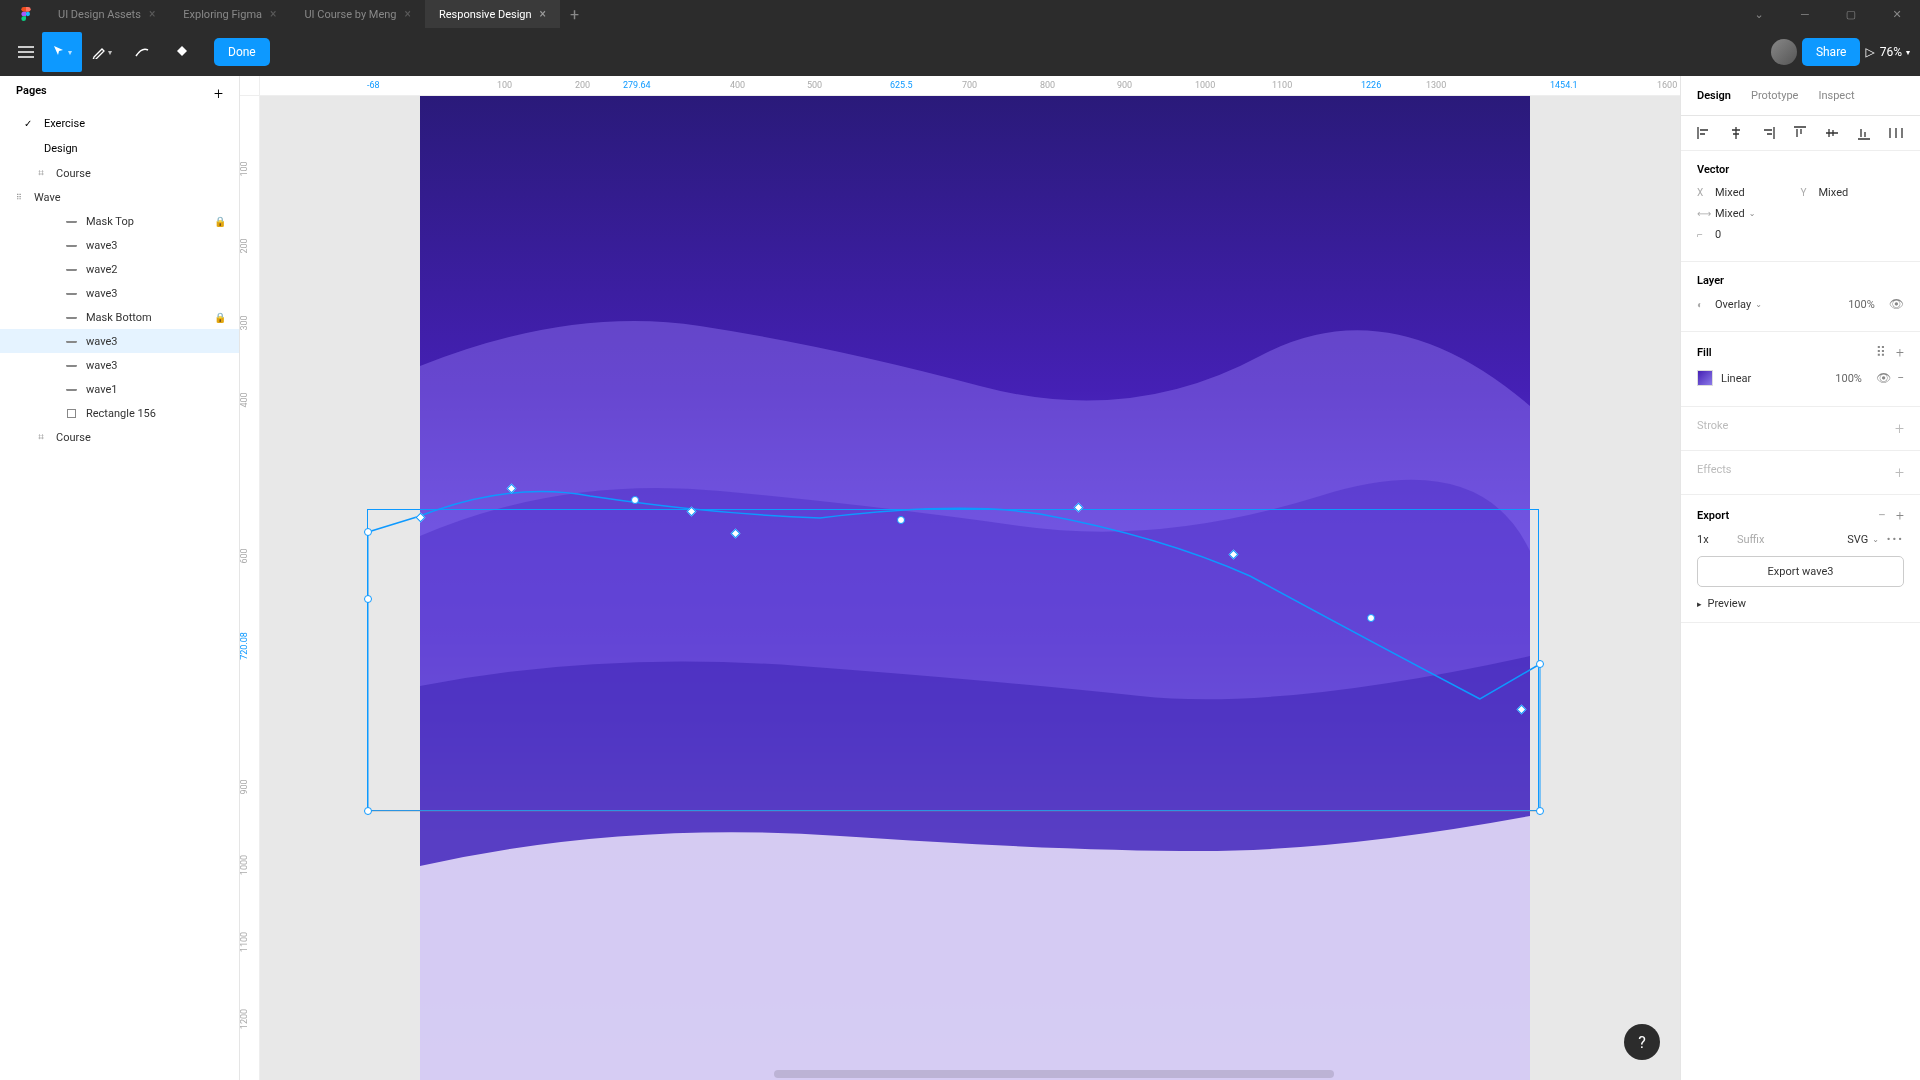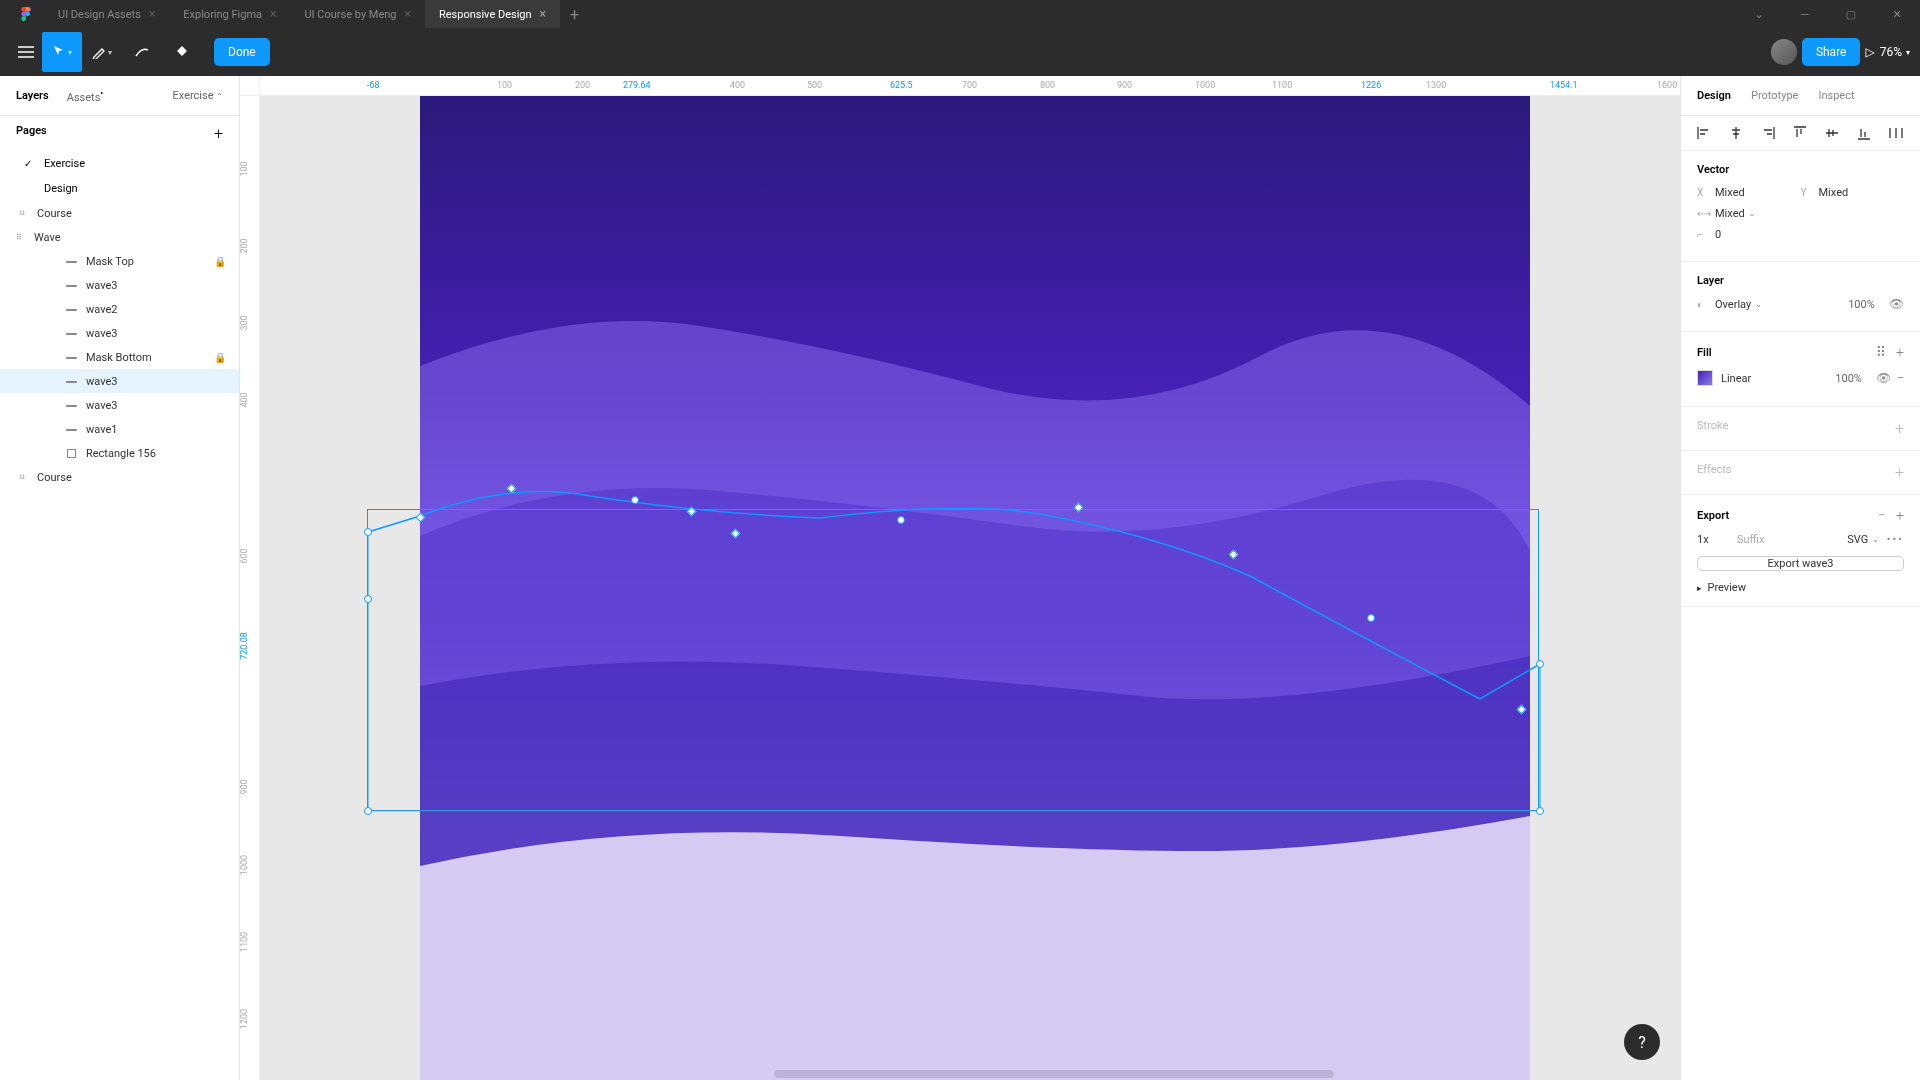--- a/index.html
+++ b/index.html
@@ -37,21 +37,21 @@
 .panel-tab.right { margin-left: auto; margin-right: 0; }
 .pages-header { display: flex; align-items: flex-start; padding: 8px 16px; font-size: 11px; color: #000; font-weight: 600; }
 .pages-header .plus { margin-left: auto; color: #000; cursor: pointer; font-size: 16px; font-weight: 300; }
 .page-item { display: flex; align-items: center; padding: 6px 16px 6px 24px; font-size: 11px; color: #000; cursor: pointer; }
 .page-item .check { margin-right: 10px; font-size: 10px; width: 10px; }
 .page-item.indent { padding-left: 44px; }
 .layers-list { flex: 1; overflow: auto; font-size: 11px; }
 .layer-item { display: flex; align-items: center; padding: 5px 12px; color: #333; cursor: pointer; }
 .layer-item.selected { background: #e5f3ff; }
 .layer-icon { width: 14px; height: 14px; margin-right: 8px; display: inline-flex; align-items: center; justify-content: center; font-size: 10px; color: #888; }
-.layer-indent-1 { padding-left: 15px; }
+.layer-indent-1 { padding-left: 34px; }
 .layer-indent-2 { }
 .layer-indent-3 { padding-left: 64px; }
 .lock-icon { margin-left: auto; font-size: 10px; color: #888; }
 .frame-ico::before { content: "⌗"; }
 .comp-ico::before { content: "⠿"; font-size: 8px; }
 .vec-ico { width: 11px; height: 3px; border-bottom: 2px solid #888; border-radius: 2px; }
 .rect-ico { width: 9px; height: 9px; border: 1px solid #888; }
 
 .canvas-area { flex: 1; position: relative; background: #f5f5f5; overflow: hidden; }
 .ruler-h { position: absolute; top: 0; left: 20px; right: 0; height: 20px; background: #fff; border-bottom: 1px solid #eee; font-size: 9px; color: #aaa; }
@@ -86,21 +86,21 @@
 .fill-swatch { width: 16px; height: 16px; background: linear-gradient(135deg,#4520b5,#8b7ae8); border: 1px solid #ddd; margin-right: 8px; }
 .pct { margin-left: auto; margin-right: 8px; }
 .eye-ico, .minus-ico { color: #888; cursor: pointer; margin-left: 6px; font-size: 12px; }
 .placeholder { color: #bbb; cursor: pointer; display: flex; align-items: flex-start; }
 .placeholder .plus { margin-left: auto; font-size: 16px; font-weight: 300; }
 .export-row { display: flex; align-items: center; margin-bottom: 10px; }
 .export-field { border: none; background: transparent; font-size: 11px; color: #333; width: 40px; }
 .export-suffix { flex: 1; color: #aaa; }
 .export-fmt { display: flex; align-items: center; color: #333; margin-right: 8px; }
 .export-dots { letter-spacing: 2px; color: #888; cursor: pointer; }
-.export-btn { width: 100%; border: 1px solid #ccc; background: #fff; border-radius: 5px; font-size: 11px; cursor: pointer; color: #333; }
+.export-btn { width: 100%; padding: 8px; border: 1px solid #ccc; background: #fff; border-radius: 5px; font-size: 11px; cursor: pointer; color: #333; }
 .preview-row { display: flex; align-items: center; margin-top: 10px; color: #333; cursor: pointer; }
 .preview-row::before { content: "▸"; margin-right: 6px; font-size: 9px; }
 
 .help-btn { position: fixed; bottom: 20px; right: 260px; width: 36px; height: 36px; border-radius: 50%; background: #2c2c2c; color: #fff; display: flex; align-items: center; justify-content: center; font-size: 16px; cursor: pointer; }
 .scrollbar-track { position: absolute; bottom: 2px; left: 50%; width: 560px; height: 8px; background: rgba(0,0,0,0.12); border-radius: 4px; transform: translateX(-35%); }
 </style>
 </head>
 <body>
 
 <div class="tabs-bar">
@@ -173,25 +173,20 @@
     <span class="play-icon">▷</span>
     <span class="zoom">
         <span>76%</span> 
         <span style="font-size:8px;margin-left:4px">▾</span>
       </span>
   </div>
 </div>
 
 <div class="main-area">
   <div class="left-panel">
-    <div class="panel-tabs">
-      <span class="panel-tab active">Layers</span>
-      <span class="panel-tab"><span>Assets</span><sup>•</sup></span>
-      <span class="panel-tab right"><span>Exercise</span> <span style="font-size:8px">⌃</span></span>
-    </div>
     <div class="pages-header">
       <span>Pages</span>
       <span class="plus">+</span>
     </div>
     <div class="page-item">
         <span class="check">✓</span>
         <span>Exercise</span>
       </div>
     <div class="page-item indent">
         <span>Design</span>

